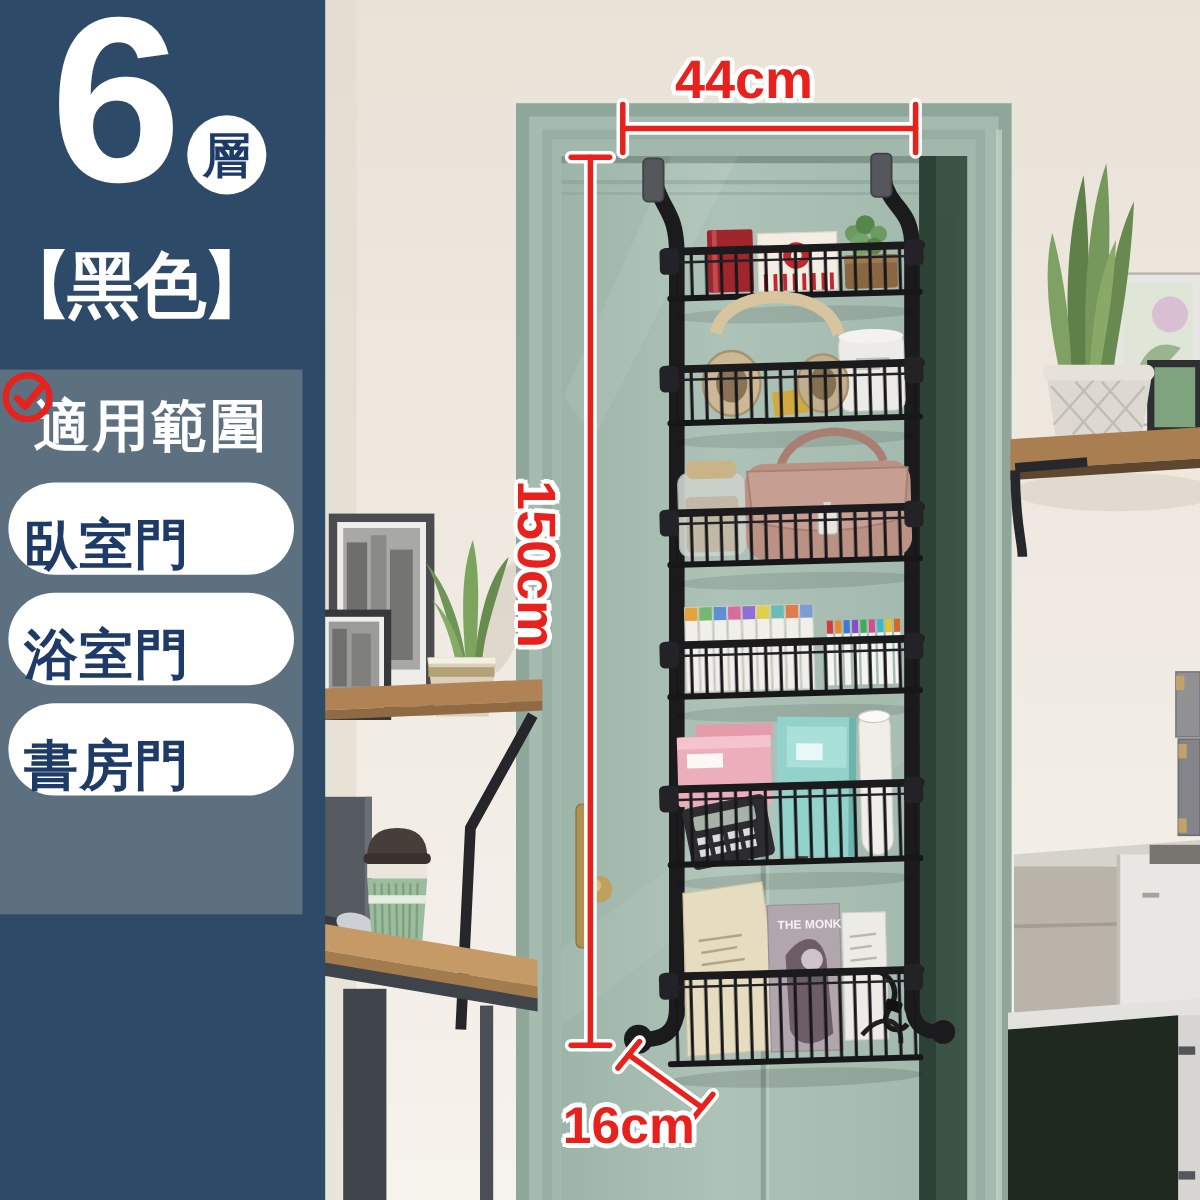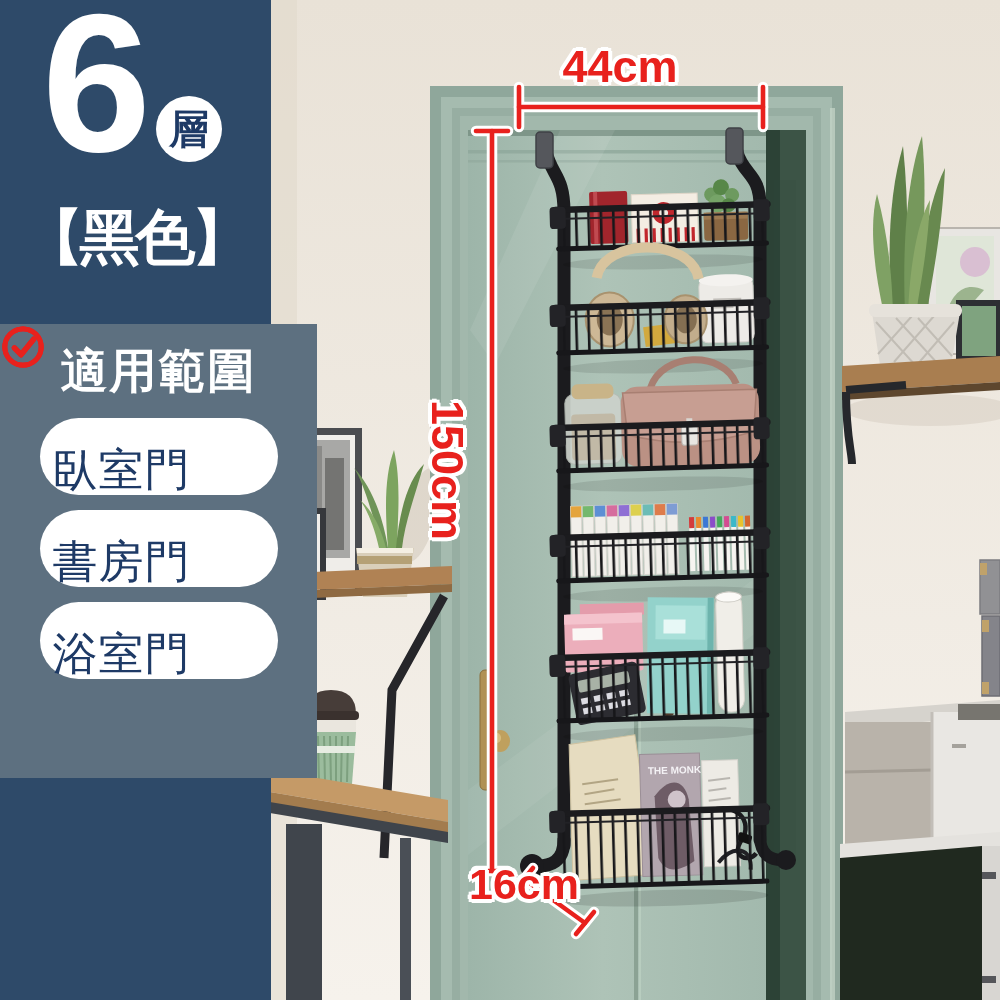--- a/index.html
+++ b/index.html
@@ -8,40 +8,40 @@
   .stage svg{position:absolute;left:0;top:0;}
 
   
   .sidebar{position:absolute;left:0;top:0;width:271px;height:1000px;
            background:#2e4a69;z-index:4;}
   .tier-number{position:absolute;left:42px;top:-14px;font-size:196px;line-height:1;
                font-weight:700;color:#ffffff;}
   .tier-badge{position:absolute;left:156px;top:96px;width:66px;height:66px;border-radius:50%;
               background:#ffffff;color:#1e3a66;font-size:40px;font-weight:700;
               display:flex;align-items:center;justify-content:center;}
-  .color-variant{position:absolute;left:0;top:198px;width:100%;text-align:center;
+  .color-variant{position:absolute;left:0;top:198px;width:100%;
                  font-size:60px;font-weight:700;color:#ffffff;letter-spacing:-4px;}
-  .scope-panel{position:absolute;left:0;top:324px;width:317px;height:454px;background:#5d7080;}
+  .scope-panel{position:absolute;left:0;top:308px;width:252px;height:454px;background:#5d7080;}
   .scope-title{margin:16px 0 0 0;text-align:center;font-size:47px;font-weight:700;
                color:#ffffff;letter-spacing:2px;}
   .pill{width:238px;height:77px;background:#ffffff;border-radius:40px;margin:15px auto 0;
         display:flex;align-items:center;box-sizing:border-box;padding-left:13px;gap:5px;}
   .pill:first-of-type{margin-top:19px;}
   .check-icon{width:46px;height:46px;flex:0 0 46px;display:block;}
-  .pill-label{font-size:45px;font-weight:400;color:#1e3a66;letter-spacing:1px;white-space:nowrap;margin-top:27px;}
+  .pill-label{font-size:45px;font-weight:700;color:#1e3a66;letter-spacing:1px;white-space:nowrap;margin-top:27px;}
 
   
   .dim-label{position:absolute;z-index:6;color:#e8211d;font-weight:700;font-size:45px;
              white-space:nowrap;transform:translate(-50%,-50%);
              text-shadow:-3px -3px 0 #fff,0 -3px 0 #fff,3px -3px 0 #fff,3px 0 0 #fff,
                          3px 3px 0 #fff,0 3px 0 #fff,-3px 3px 0 #fff,-3px 0 0 #fff,
                          -4px 0 0 #fff,4px 0 0 #fff,0 4px 0 #fff,0 -4px 0 #fff;}
   .dim-width{left:620px;top:67px;}
   .dim-height{left:447px;top:470px;transform:translate(-50%,-50%) rotate(90deg);}
-  .dim-depth{left:524px;top:884px;font-size:43px;}
+  .dim-depth{left:524px;top:939px;font-size:43px;}
 
   .case{stroke:#ffffff;stroke-width:10.5;stroke-linecap:round;fill:none;}
   .red{stroke:#e8211d;stroke-width:4.6;stroke-linecap:round;fill:none;}
 </style>
 </head>
 <body>
 
 <div class="stage">
 
 <svg width="1000" height="1000" viewBox="0 0 1000 1000">
@@ -481,26 +481,26 @@
       </svg>
       <span class="pill-label">臥室門</span>
     </div>
 
 
     <div class="pill">
       <svg class="check-icon" viewBox="0 0 48 48">
         <circle cx="24" cy="24" r="19" fill="none" stroke="#e8211d" stroke-width="5"></circle>
         <path d="M15 25 L22 32 L35 16" fill="none" stroke="#e8211d" stroke-width="5.5" stroke-linecap="round" stroke-linejoin="round"></path>
       </svg>
-      <span class="pill-label">書房門</span>
+      <span class="pill-label">浴室門</span>
     </div>
 
     <div class="pill">
       <svg class="check-icon" viewBox="0 0 48 48">
         <circle cx="24" cy="24" r="19" fill="none" stroke="#e8211d" stroke-width="5"></circle>
         <path d="M15 25 L22 32 L35 16" fill="none" stroke="#e8211d" stroke-width="5.5" stroke-linecap="round" stroke-linejoin="round"></path>
       </svg>
-      <span class="pill-label">浴室門</span>
+      <span class="pill-label">書房門</span>
     </div>
   </div>
 </aside>
 
 </div>
 
 </body></html>

